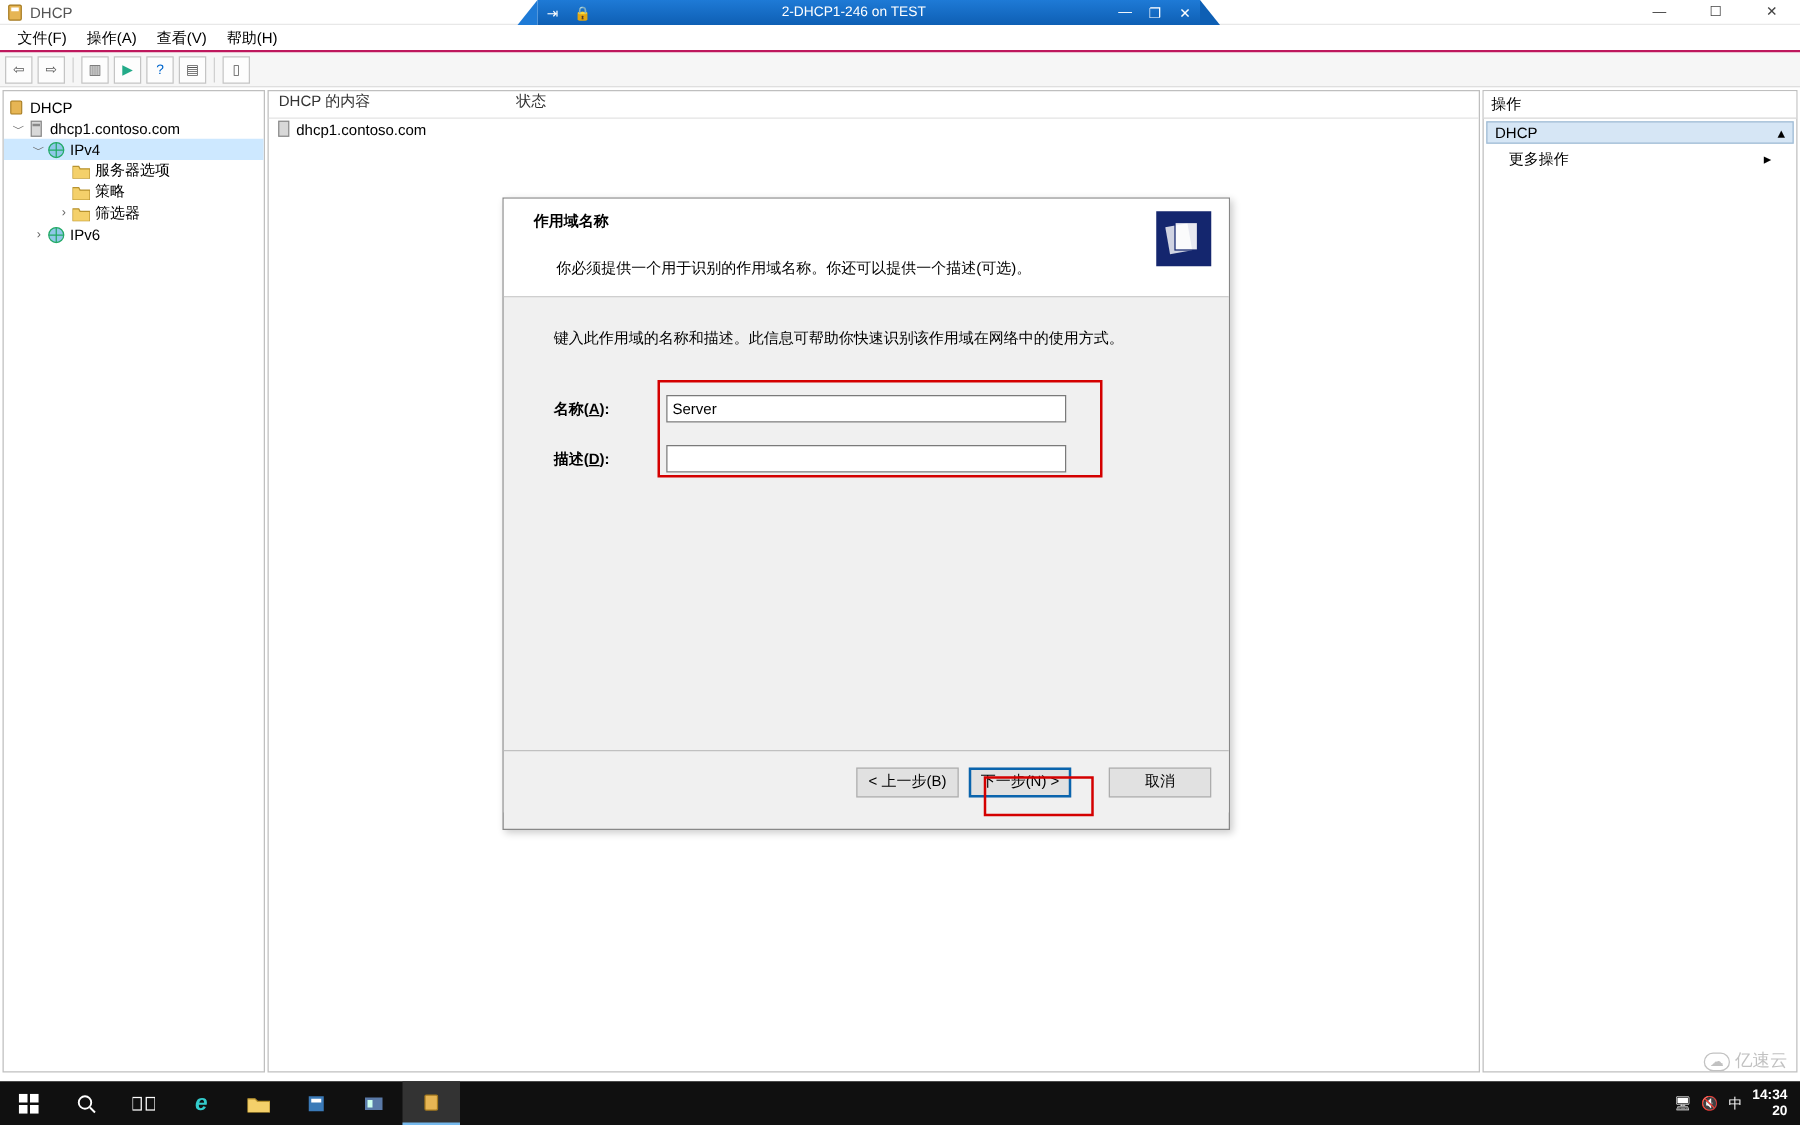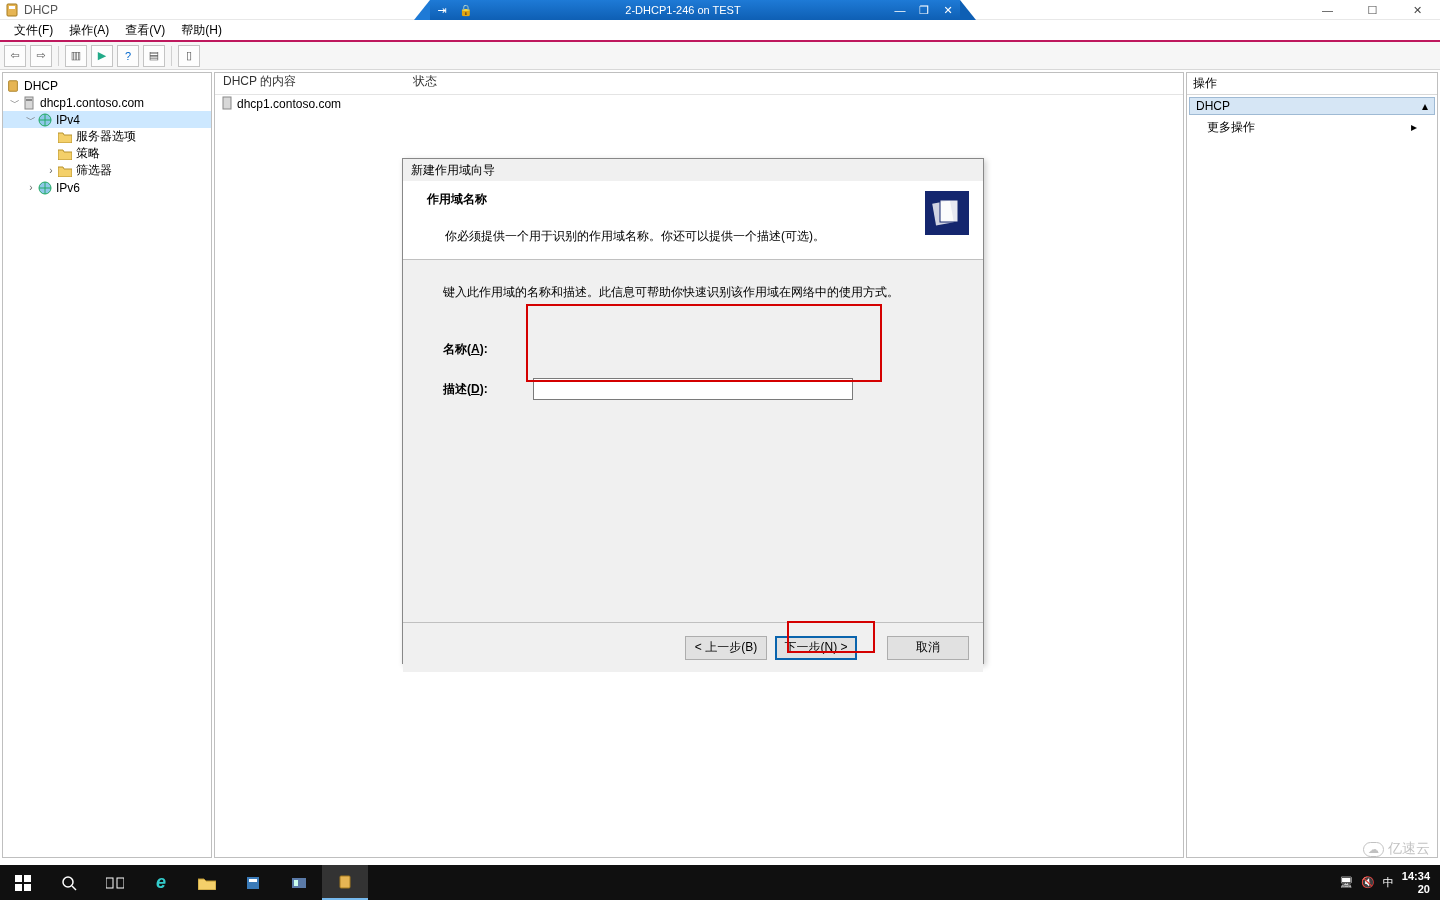--- a/index.html
+++ b/index.html
@@ -223,23 +223,20 @@
       <span>▴</span>
     </div>
     <div class="actions-item">
       <span>更多操作</span>
       <span>▸</span>
     </div>
   </div>
 </div>
 
 <div class="wizard">
-  <div class="wiz-title-bar">
-    <span>新建作用域向导</span>
-  </div>
   <div class="wiz-head">
     <div class="txt">
       <div class="h1">作用域名称</div>
       <div class="h2">你必须提供一个用于识别的作用域名称。你还可以提供一个描述(可选)。</div>
     </div>
     <div class="logo">
       <svg width="34" height="34" viewBox="0 0 34 34">
           <rect x="4" y="6" width="18" height="22" fill="#fff" opacity=".8" transform="rotate(-10 13 17)"></rect>
           <rect x="10" y="4" width="18" height="22" fill="#fff" opacity=".9"></rect>
           <rect x="10" y="4" width="18" height="22" fill="none" stroke="#14266e"></rect>
@@ -247,20 +244,21 @@
     </div>
   </div>
   <div class="wiz-body">
     <div class="intro">键入此作用域的名称和描述。此信息可帮助你快速识别该作用域在网络中的使用方式。</div>
     <div class="form-row">
       <label>
           <span>名称(</span>
           <span class="ul">A</span>
           <span>):</span>
         </label>
+      <input type="text" value="Server" style="">
     </div>
     <div class="form-row">
       <label>
           <span>描述(</span>
           <span class="ul">D</span>
           <span>):</span>
         </label>
       <input type="text" value="" style="">
     </div>
   </div>

